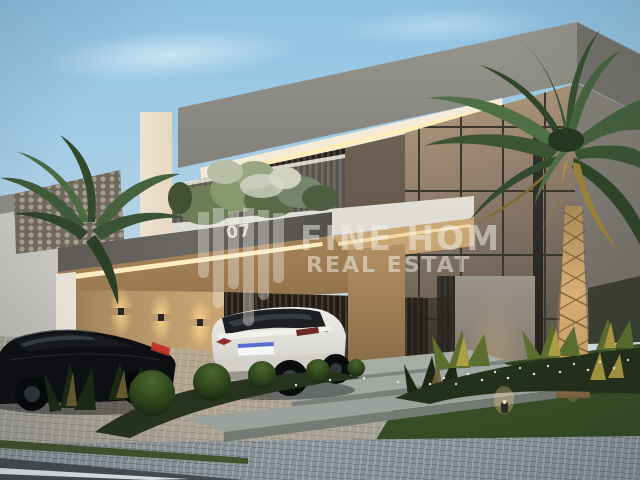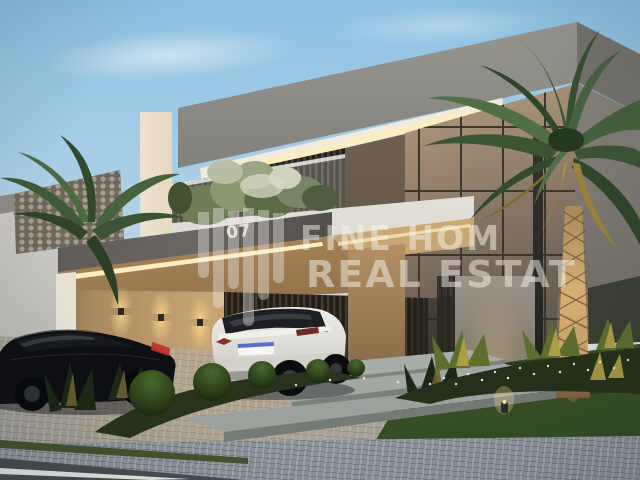--- a/index.html
+++ b/index.html
@@ -318,15 +318,15 @@
   <div style="left:0;top:0;width:640px;height:480px;">
     <div style="left:198px;top:208px;width:100px;height:130px;">
       <div class="wmbar" style="left:0px;top:4px;height:66px;"></div>
       <div class="wmbar" style="left:15px;top:0px;height:100px;"></div>
       <div class="wmbar" style="left:30px;top:3px;height:78px;"></div>
       <div class="wmbar" style="left:45px;top:0px;height:118px;"></div>
       <div class="wmbar" style="left:60px;top:2px;height:90px;"></div>
       <div class="wmbar" style="left:75px;top:5px;height:70px;"></div>
     </div>
     <div class="wmtext" style="left:300px;top:219px;font-size:33px;">FINE HOM</div>
-    <div class="wmtext" style="left:306px;top:252px;font-size:38px;">REAL ESTAT</div>
+    <div class="wmtext" style="left:306px;top:252px;font-size:22px;">REAL ESTAT</div>
   </div>
 </div>
 
 </body></html>

